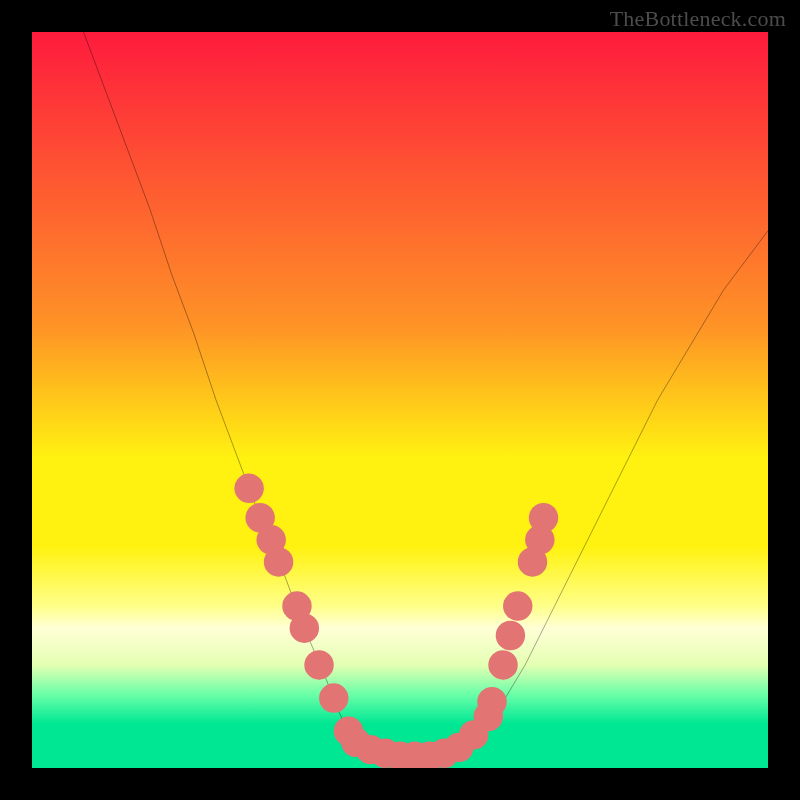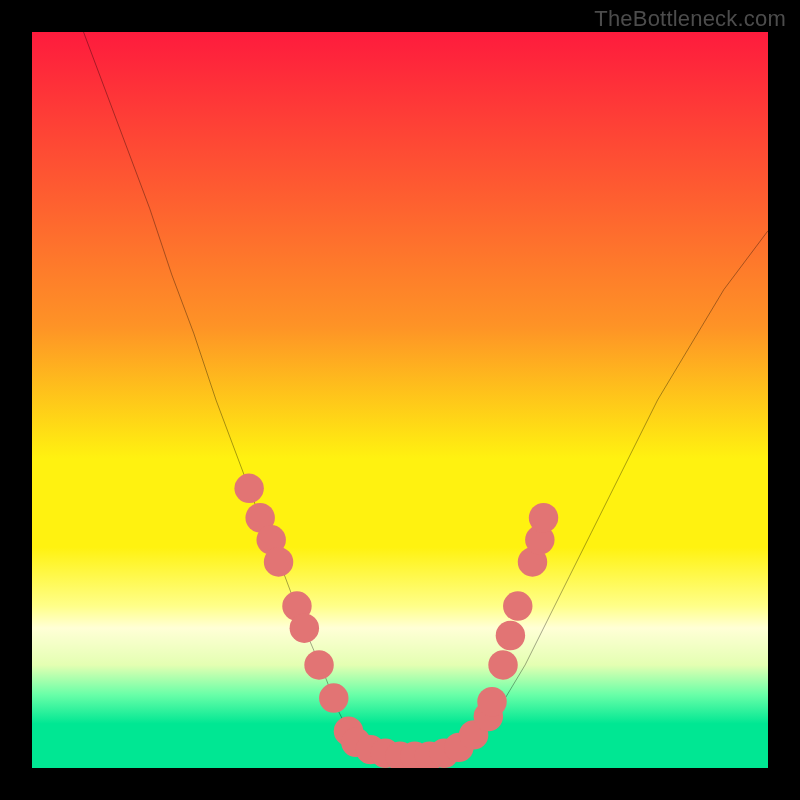--- a/index.html
+++ b/index.html
@@ -9,20 +9,21 @@
     height: 800px;
     overflow: hidden;
     background: #000;
     font-family: Arial, sans-serif;
   }
   .frame {
     position: relative;
     width: 800px;
     height: 800px;
     background: #000;
+    font-family: Liberation Serif, serif;
   }
   .watermark {
     position: absolute;
     top: 6px;
     right: 14px;
     color: #4c4c4c;
     font-size: 22px;
     font-weight: 500;
     letter-spacing: 0.2px;
     z-index: 10;

